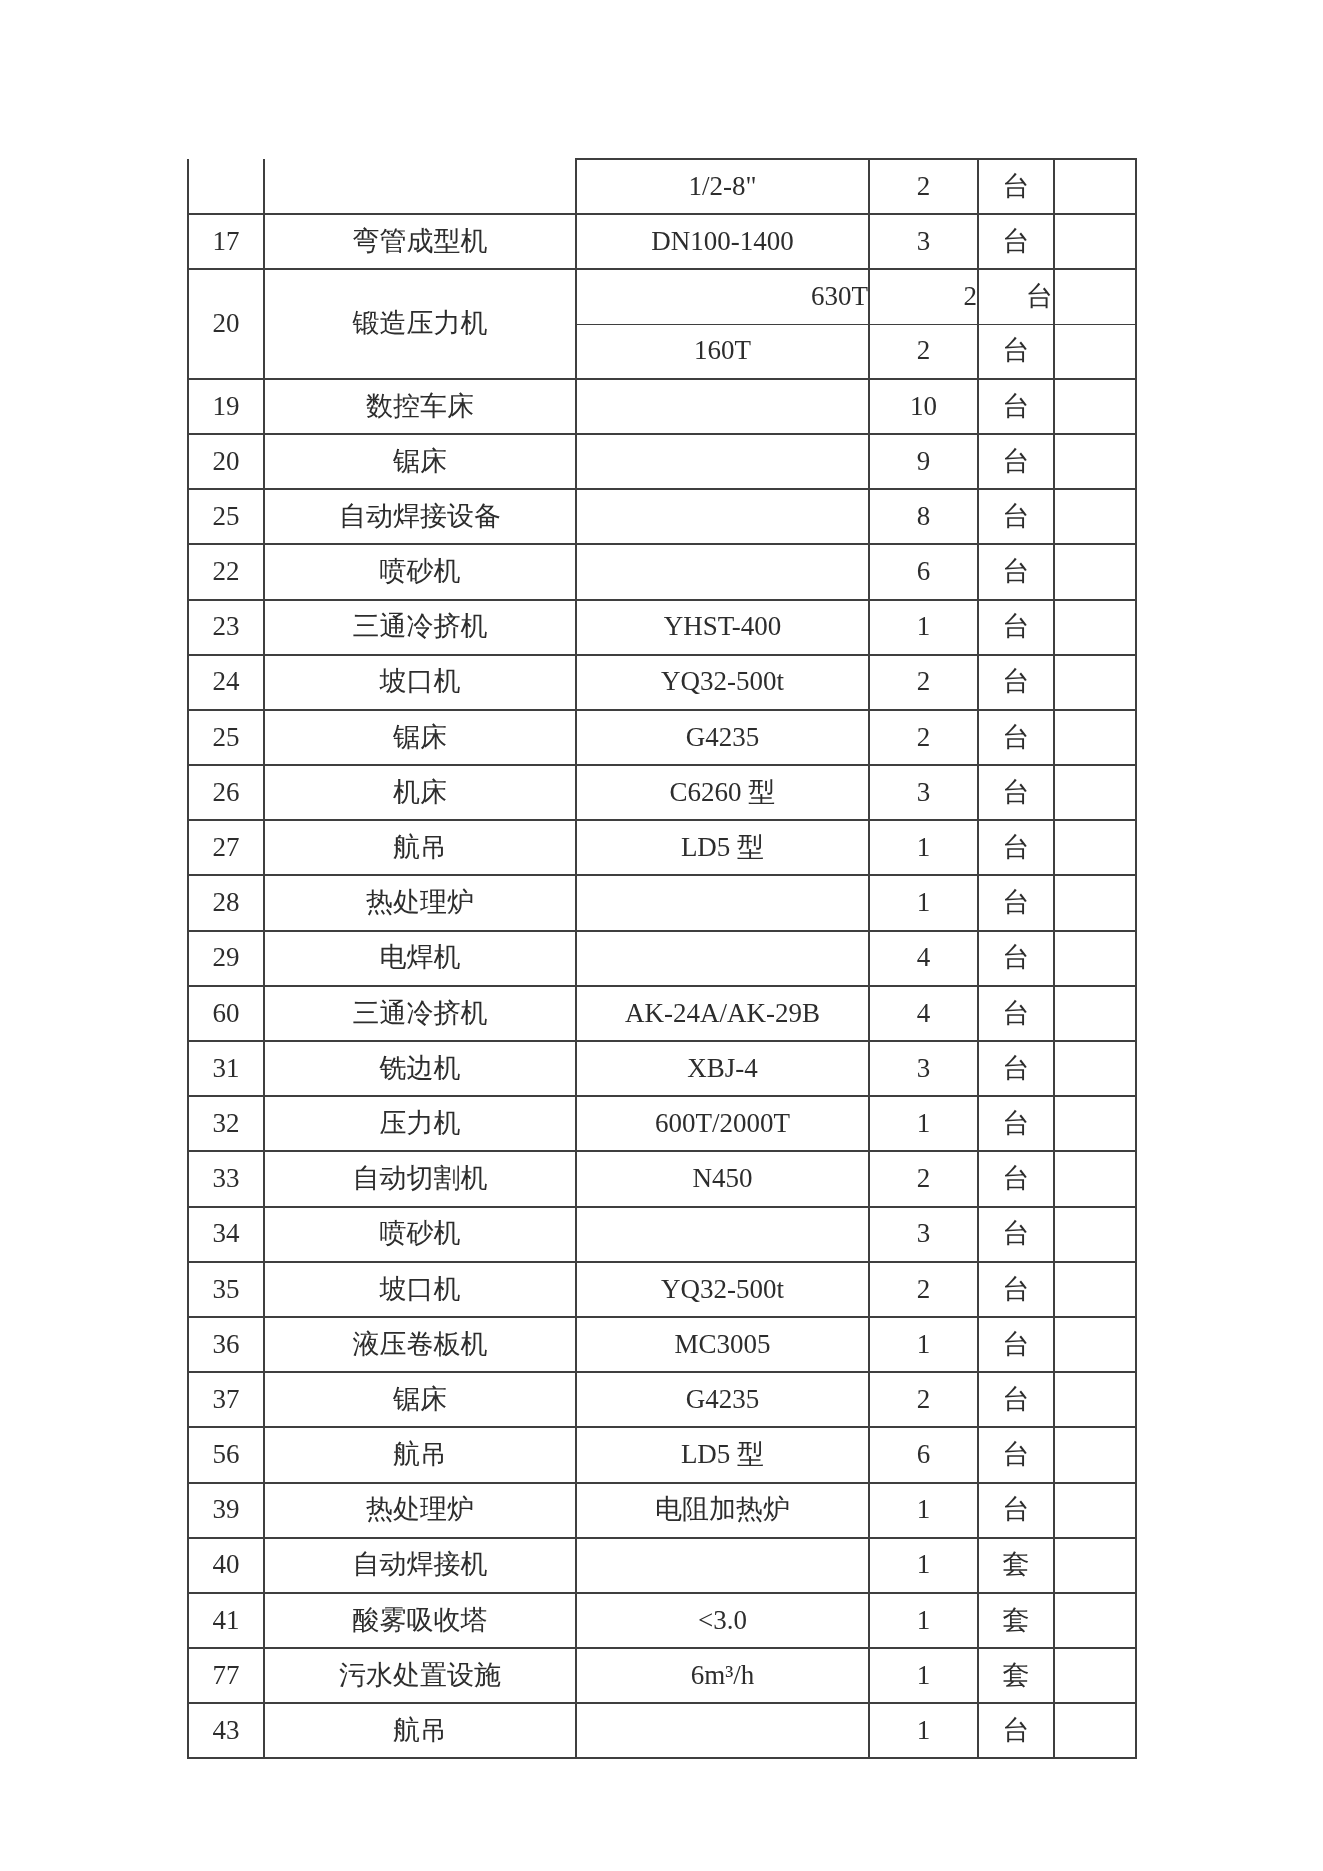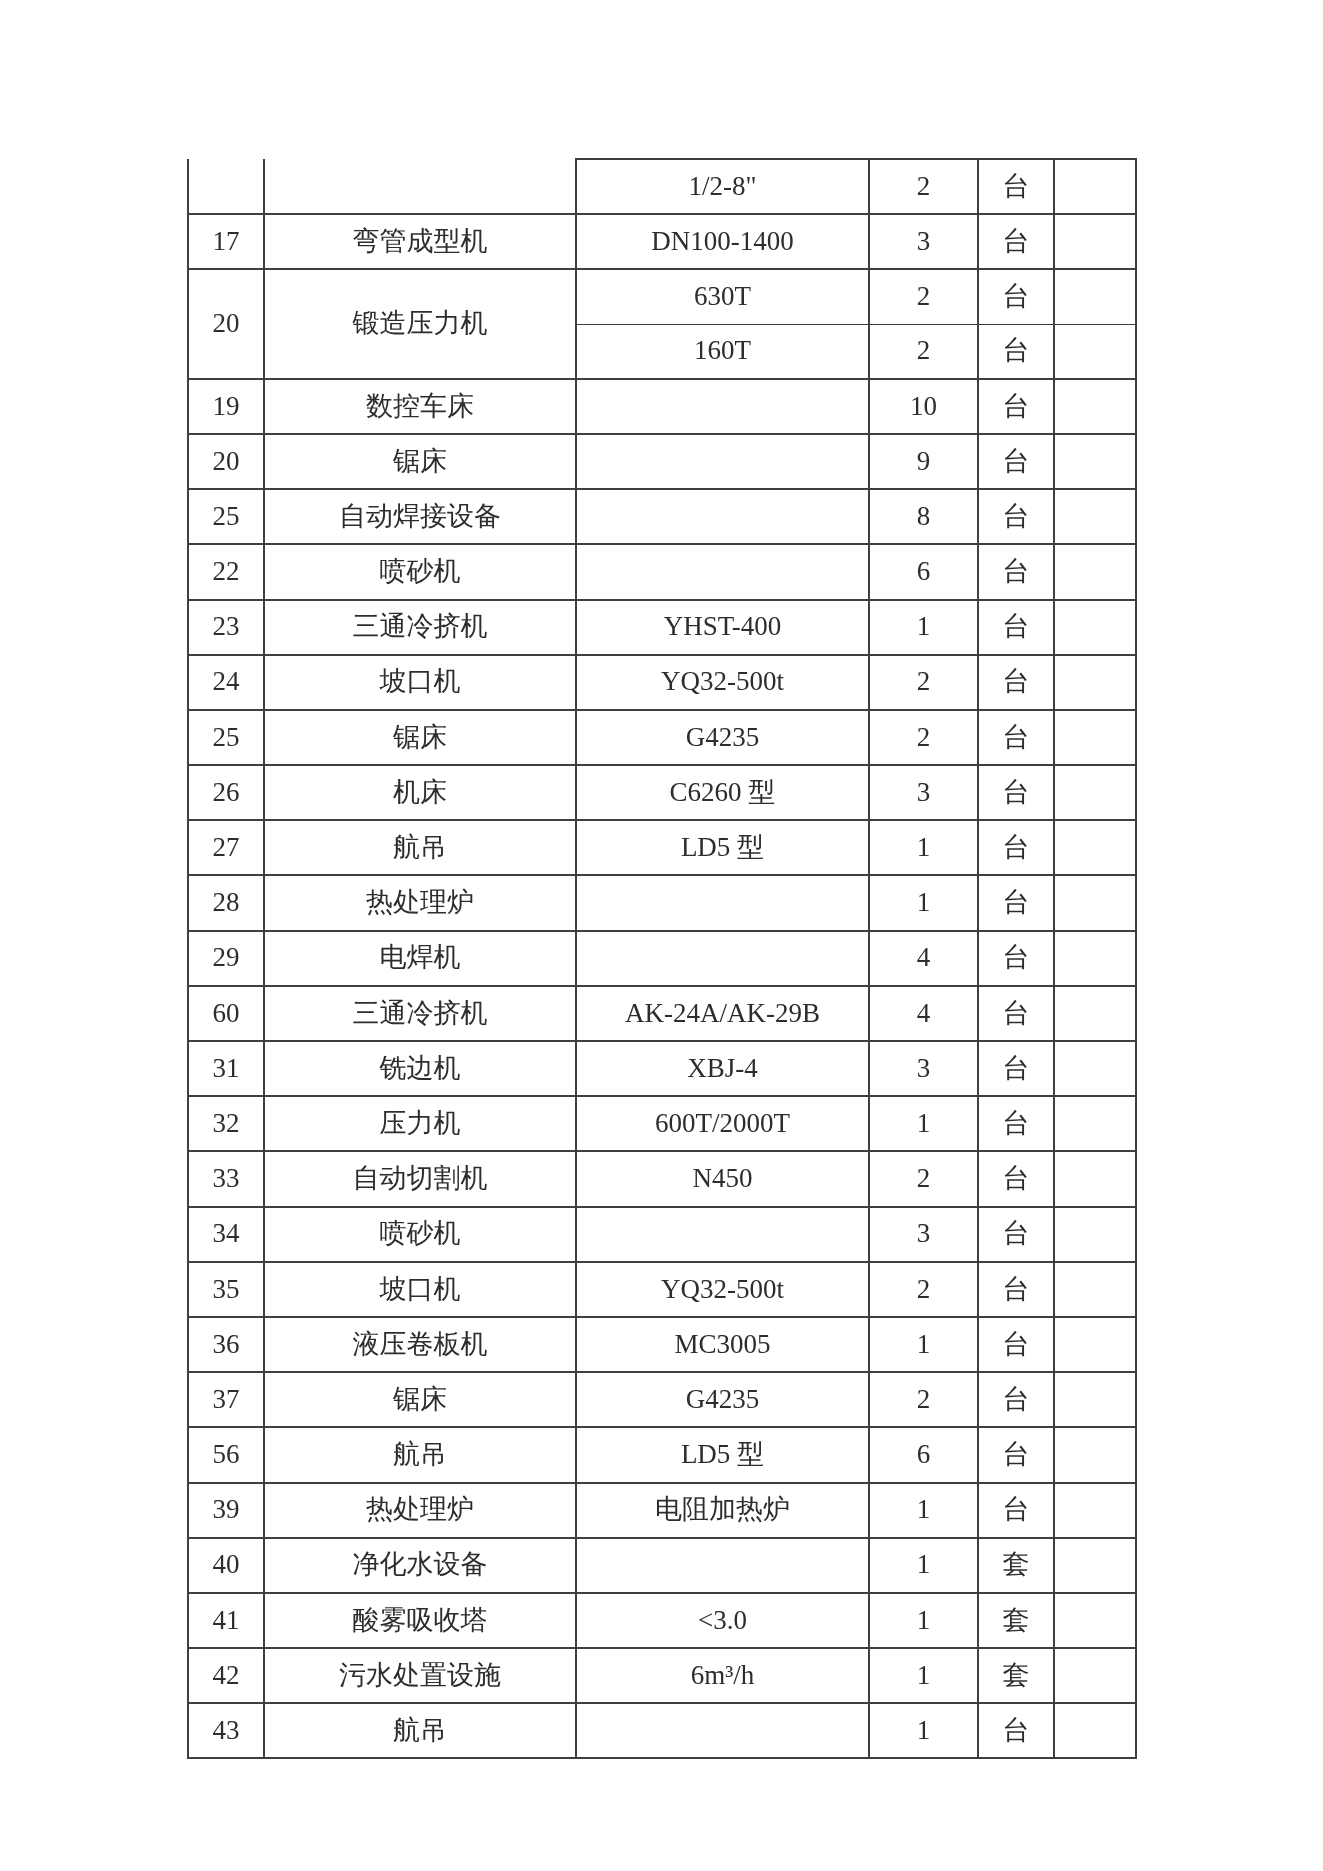--- a/index.html
+++ b/index.html
@@ -32,21 +32,21 @@
     color: #2d2d2d;
     line-height: 1.1;
     white-space: nowrap;
     overflow: hidden;
   }
   
   table.equip td.cont {
     border-top-style: hidden;
   }
   
-  table.equip td.thin-bottom { border-bottom-width: 1px; }
+  table.equip td.thin-bottom { border-bottom-width: 1px; text-align: right; }
   table.equip td.thin-top    { border-top-width: 1px; }
 </style>
 </head>
 <body>
 
 <div class="page">
   <table class="equip">
     <colgroup>
       <col style="width:76px">
       <col style="width:312px">
@@ -249,36 +249,36 @@
         <tr>
           <td>39</td>
           <td>热处理炉</td>
           <td>电阻加热炉</td>
           <td>1</td>
           <td>台</td>
           <td></td>
         </tr>
         <tr>
           <td>40</td>
-          <td>净化水设备</td>
+          <td>自动焊接机</td>
           <td></td>
           <td>1</td>
           <td>套</td>
           <td></td>
         </tr>
         <tr>
           <td>41</td>
           <td>酸雾吸收塔</td>
           <td>&lt;3.0</td>
           <td>1</td>
           <td>套</td>
           <td></td>
         </tr>
         <tr>
-          <td>42</td>
+          <td>77</td>
           <td>污水处置设施</td>
           <td>6m³/h</td>
           <td>1</td>
           <td>套</td>
           <td></td>
         </tr>
         <tr>
           <td>43</td>
           <td>航吊</td>
           <td></td>

